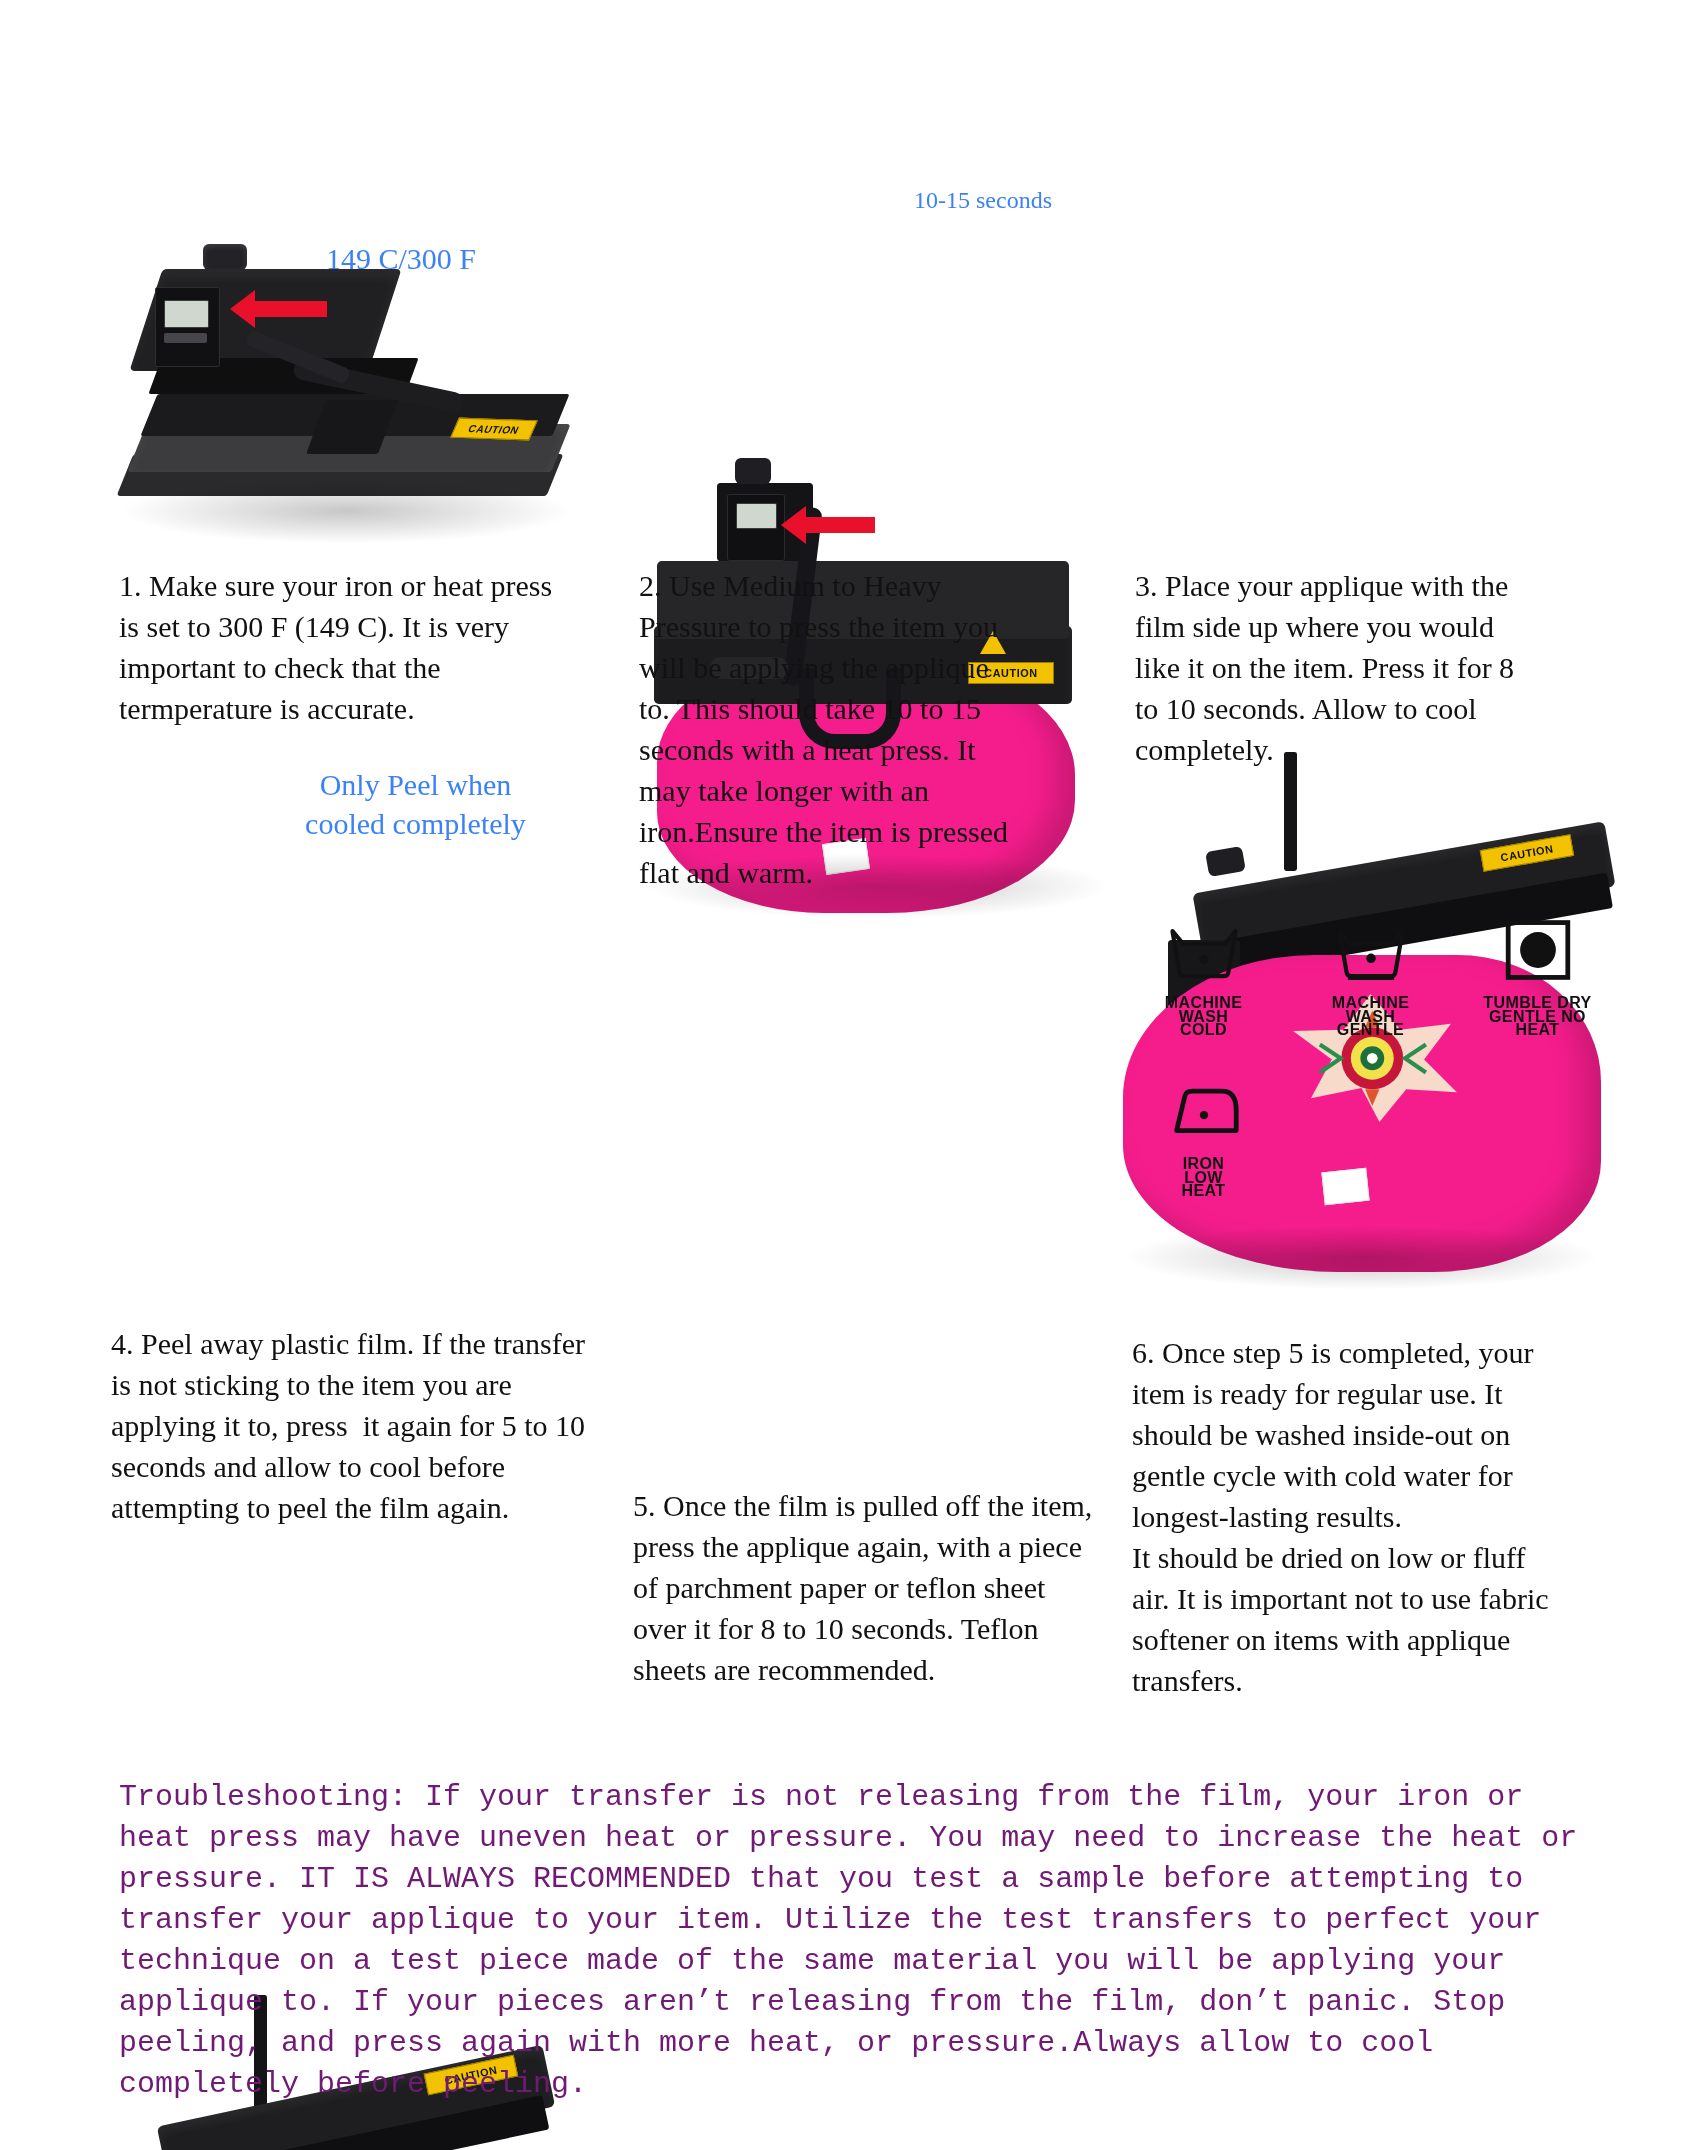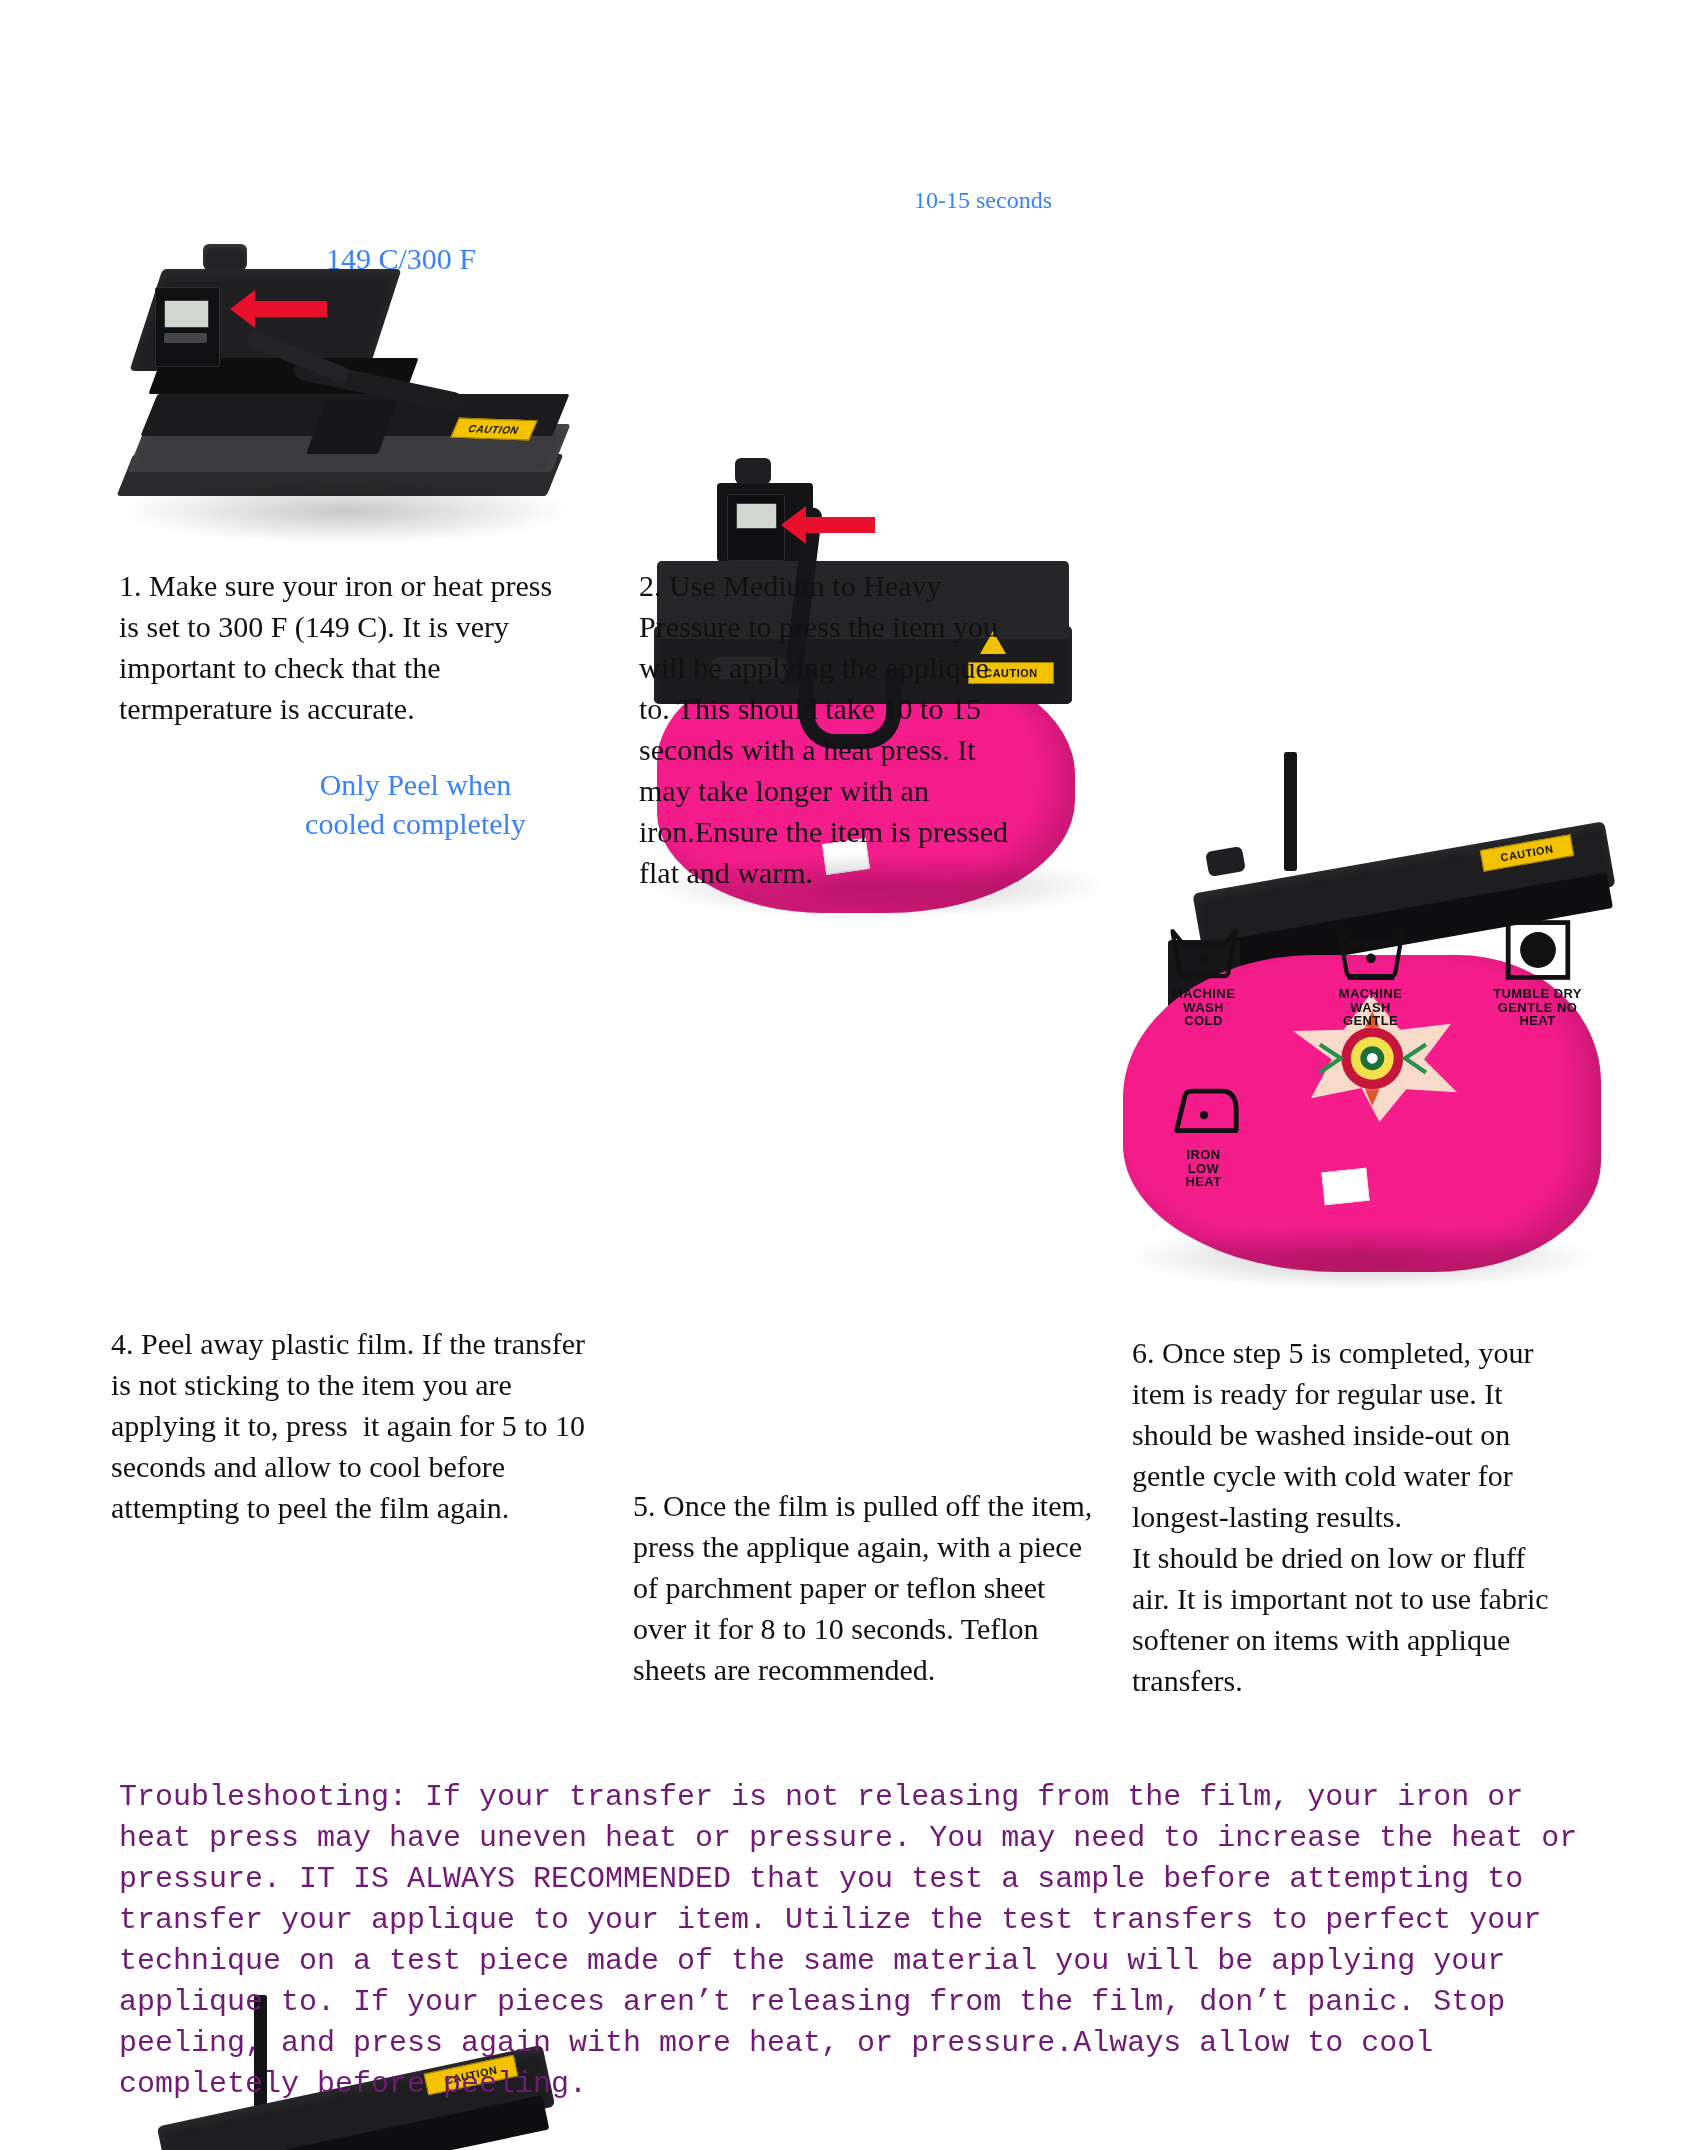--- a/index.html
+++ b/index.html
@@ -114,23 +114,23 @@
     justify-content: flex-start;
   }
   .care-cell .glyph {
     width: 90px;
     height: 72px;
     display: flex;
     align-items: center;
     justify-content: center;
   }
   .care-cell .lbl {
-    margin-top: 1px;
+    margin-top: 10px;
     font-family: "Liberation Sans", sans-serif;
-    font-size: 13px;
+    font-size: 16px;
     font-weight: bold;
     line-height: 13.7px;
     letter-spacing: 0.4px;
     text-align: center;
     color: #111;
     white-space: pre-line;
   }
 
   .troubleshoot {
     position: absolute;
@@ -232,20 +232,21 @@
         </g>
       </svg>
     </div>
     <div class="shadow" style="left:12px; top:412px; width:478px; height:66px;"></div>
   </div>
 
   <div class="abs caption" style="left:119px; top:565px; width:436px;">1. Make sure your iron or heat press is set to 300 F (149 C). It is very important to check that the termperature is accurate.</div>
 
   <div class="abs caption" style="left:639px; top:565px; width:382px;">2. Use Medium to Heavy Pressure to press the item you will be applying the applique to. This should take 10 to 15 seconds with a heat press. It may take longer with an iron.Ensure the item is pressed flat and warm.</div>
 
+  <div class="abs caption" style="left:1135px; top:565px; width:394px;">3. Place your applique with the film side up where you would like it on the item. Press it for 8 to 10 seconds. Allow to cool completely.</div>
 
   <div class="abs annot" style="left:275px; top:765px; width:281px; text-align:center;">Only Peel when
 cooled completely</div>
 
   <div class="abs press" style="left:108px; top:771px; width:472px; height:526px;">
     <div class="abs" style="left:146px; top:-12px; width:13px; height:131px; background:#141416; border-radius:2.4px;"></div>
     <div class="abs" style="left:51px; top:78px; width:394px; height:63px; background:#1e1e21; transform:rotate(-12deg); border-radius:6px; box-shadow:inset 0 6px 12px rgba(255,255,255,0.06);"></div>
     <div class="abs" style="left:54px; top:128px; width:388px; height:35px; background:#0f0f11; transform:rotate(-12deg); border-radius:3.6px;"></div>
     <div class="caution" style="left:317px; top:57px; width:90px; height:20.3px; font-size:10.8px; transform:rotate(-12deg);">CAUTION</div>
 

